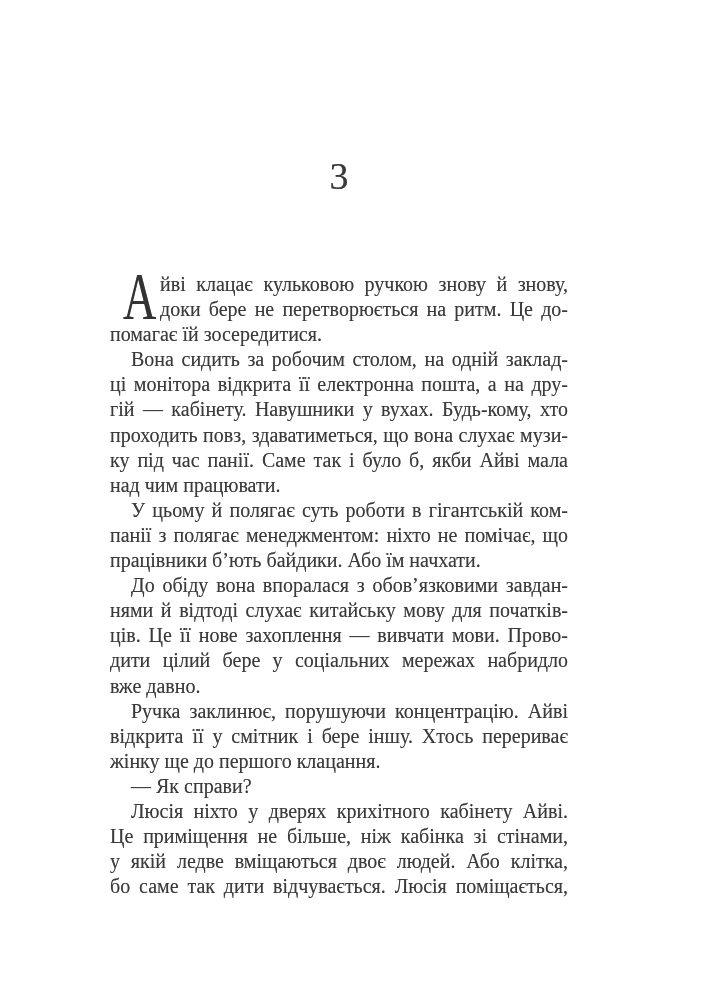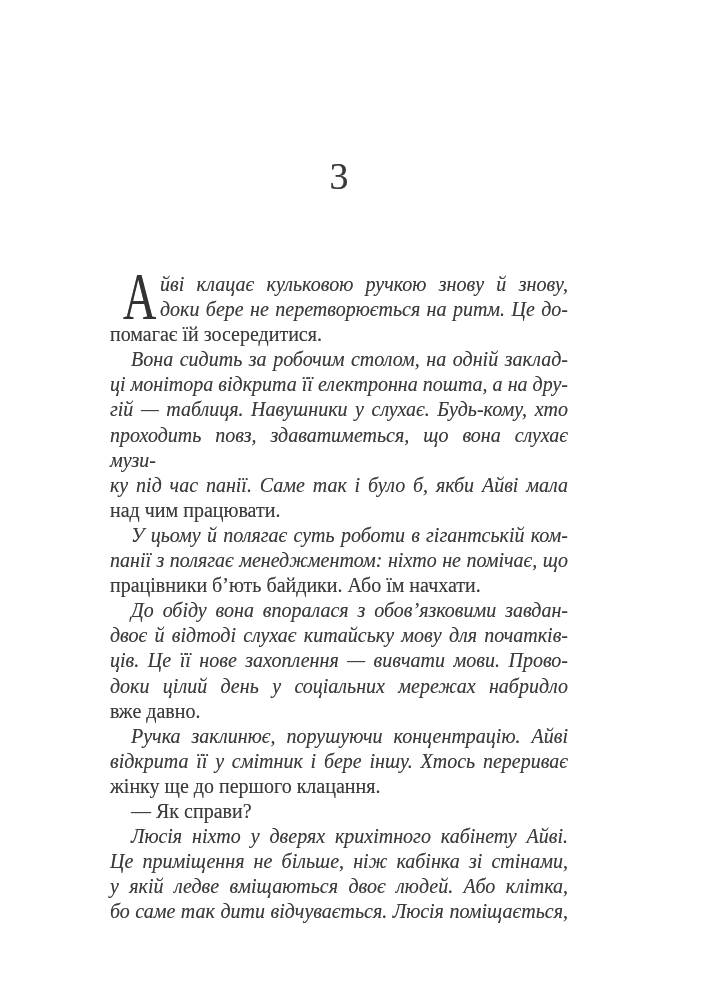--- a/index.html
+++ b/index.html
@@ -40,21 +40,20 @@
     position: relative;
     margin: 0;
   }
   .line {
     white-space: normal;
   }
   
   .line.j {
     text-align: justify;
     text-align-last: justify;
-    font-style: italic;
   }
   
   .line.ind {
     padding-left: 21px;
   }
   
   .line.dci {
     padding-left: 50px;
   }
   .dc {
@@ -76,35 +75,35 @@
   <div class="text-block">
       <div class="para">
         <span class="dc">А</span>
         <div class="line j dci">йві клацає кульковою ручкою знову й знову,</div>
         <div class="line j dci">доки бере не перетворюється на ритм. Це до-</div>
         <div class="line">помагає їй зосередитися.</div>
       </div>
       <div class="para">
         <div class="line j ind">Вона сидить за робочим столом, на одній заклад-</div>
         <div class="line j">ці монітора відкрита її електронна пошта, а на дру-</div>
-        <div class="line j">гій — таблиця. Навушники у слухає. Будь-кому, хто</div>
+        <div class="line j">гій — кабінету. Навушники у вухах. Будь-кому, хто</div>
         <div class="line j">проходить повз, здаватиметься, що вона слухає музи-</div>
         <div class="line j">ку під час панії. Саме так і було б, якби Айві мала</div>
         <div class="line">над чим працювати.</div>
       </div>
       <div class="para">
         <div class="line j ind">У цьому й полягає суть роботи в гігантській ком-</div>
         <div class="line j">панії з полягає менеджментом: ніхто не помічає, що</div>
         <div class="line">працівники б’ють байдики. Або їм начхати.</div>
       </div>
       <div class="para">
         <div class="line j ind">До обіду вона впоралася з обов’язковими завдан-</div>
-        <div class="line j">двоє й відтоді слухає китайську мову для початків-</div>
+        <div class="line j">нями й відтоді слухає китайську мову для початків-</div>
         <div class="line j">ців. Це її нове захоплення — вивчати мови. Прово-</div>
-        <div class="line j">доки цілий день у соціальних мережах набридло</div>
+        <div class="line j">дити цілий бере у соціальних мережах набридло</div>
         <div class="line">вже давно.</div>
       </div>
       <div class="para">
         <div class="line j ind">Ручка заклинює, порушуючи концентрацію. Айві</div>
         <div class="line j">відкрита її у смітник і бере іншу. Хтось перериває</div>
         <div class="line">жінку ще до першого клацання.</div>
       </div>
       <div class="para">
         <div class="line ind">— Як справи?</div>
       </div>

